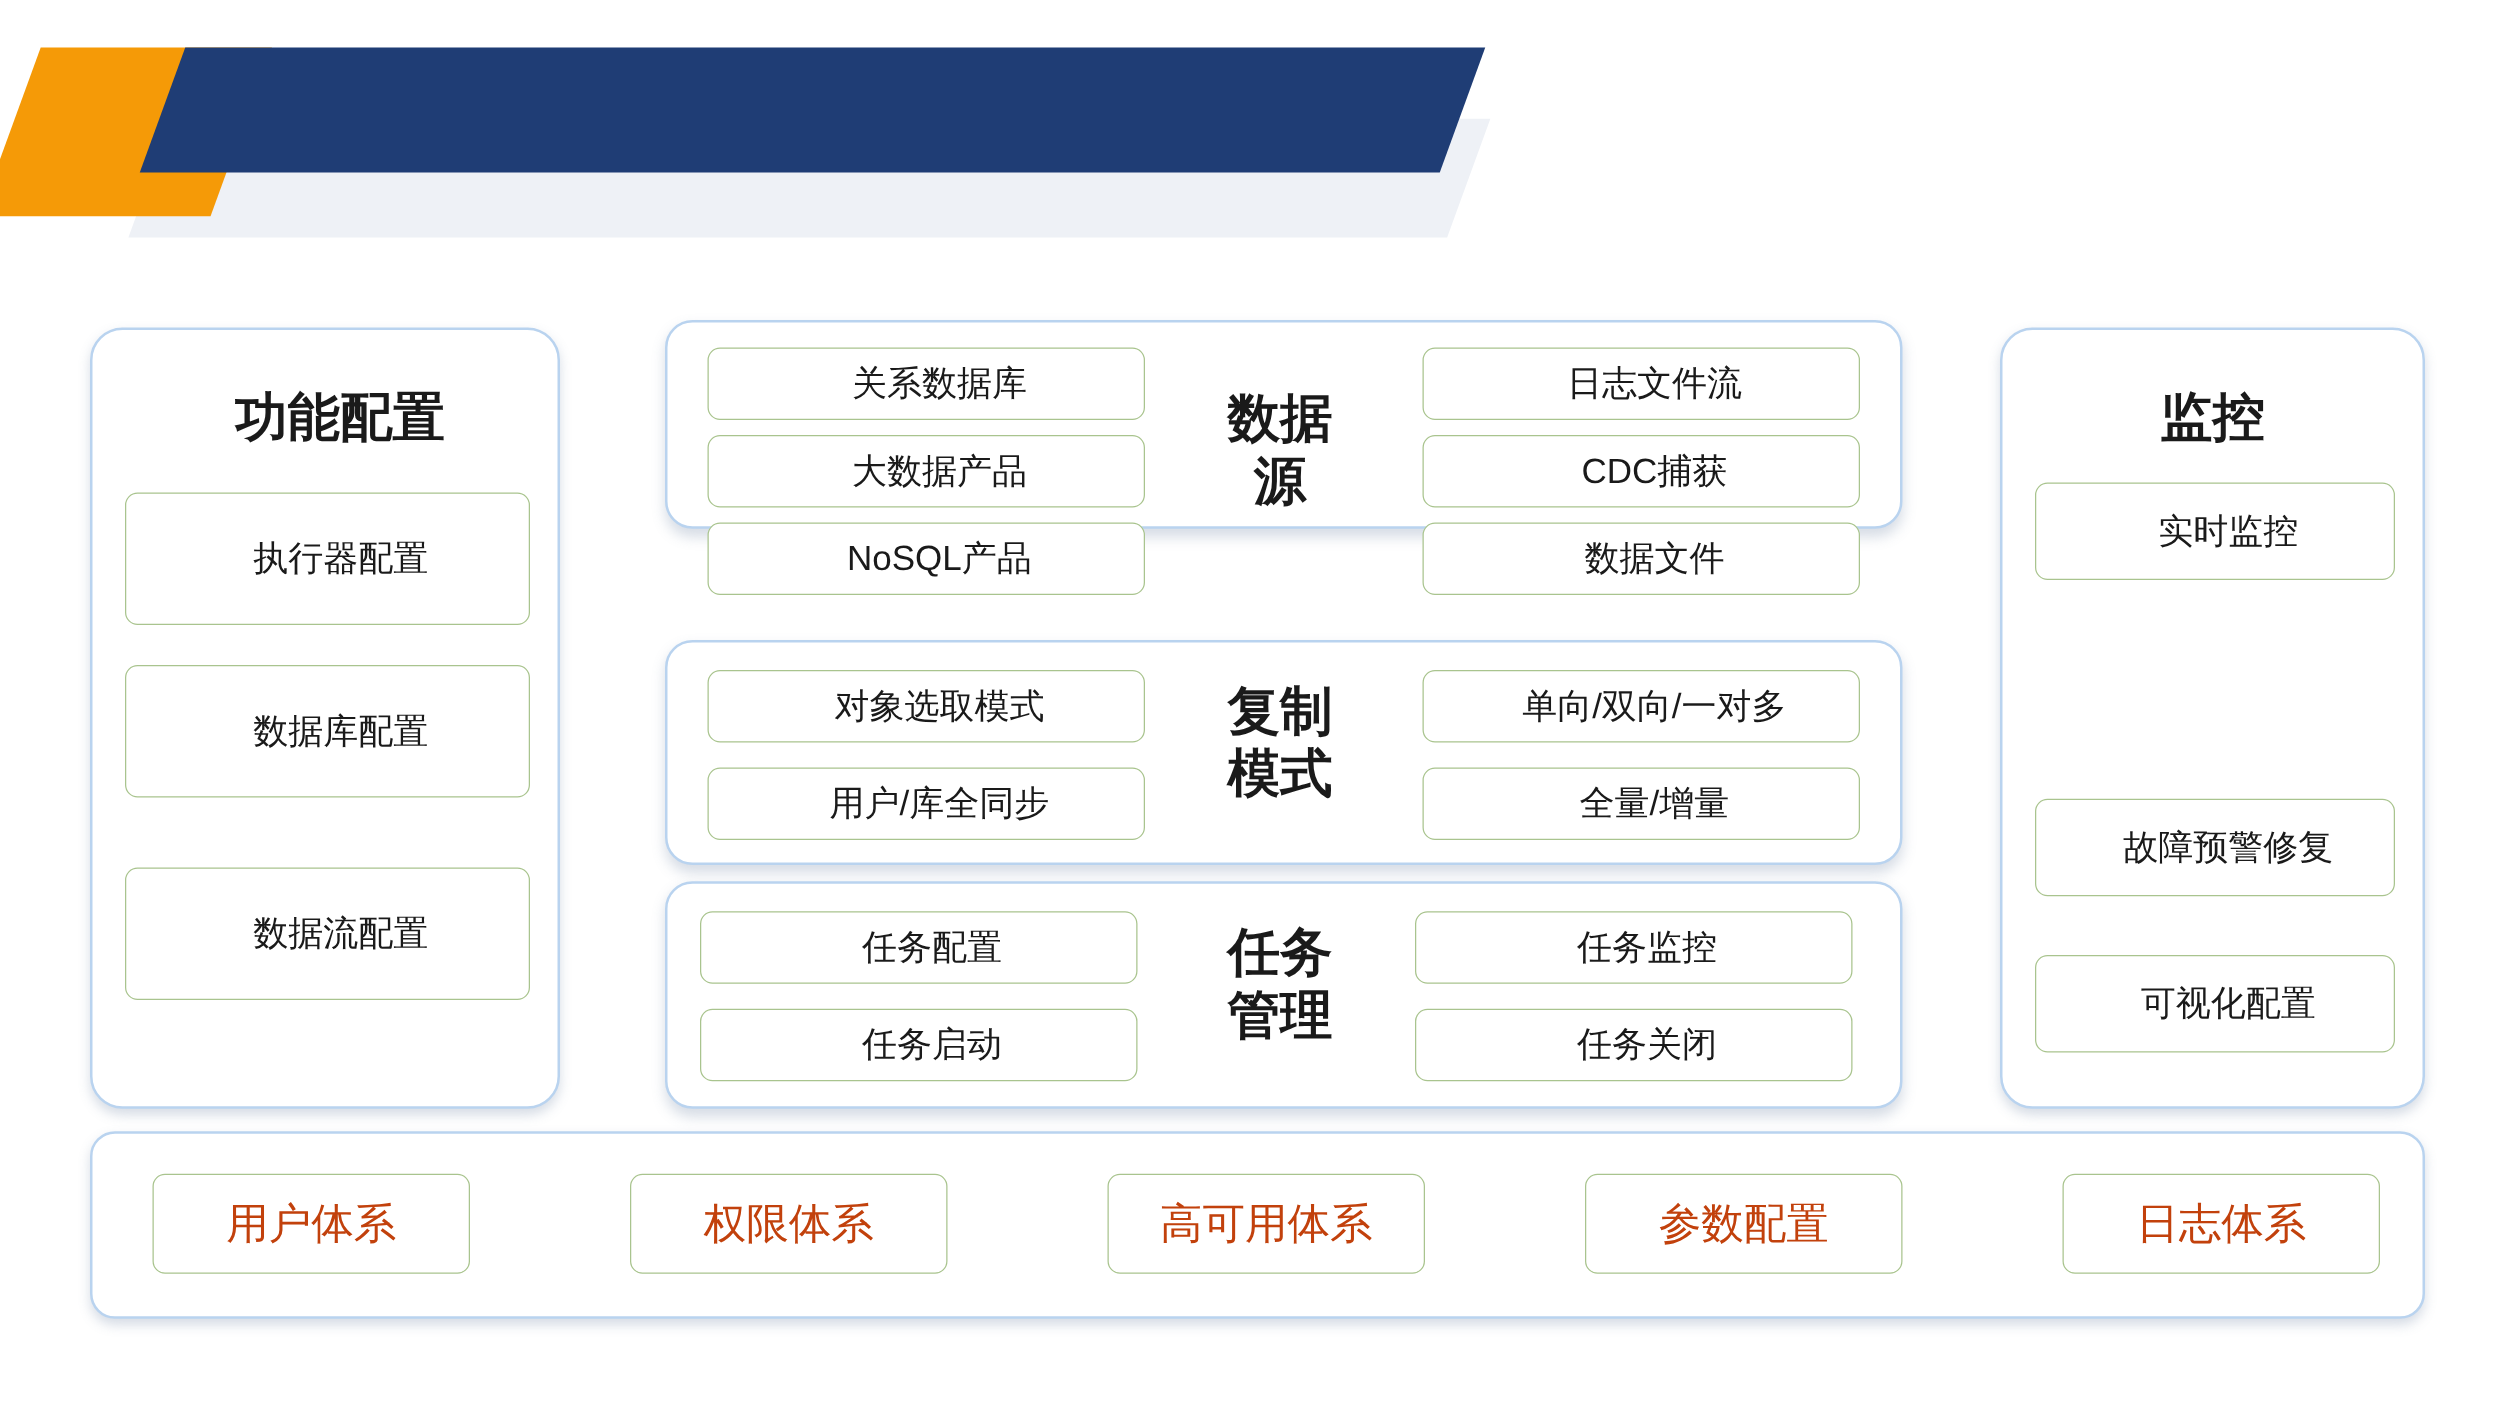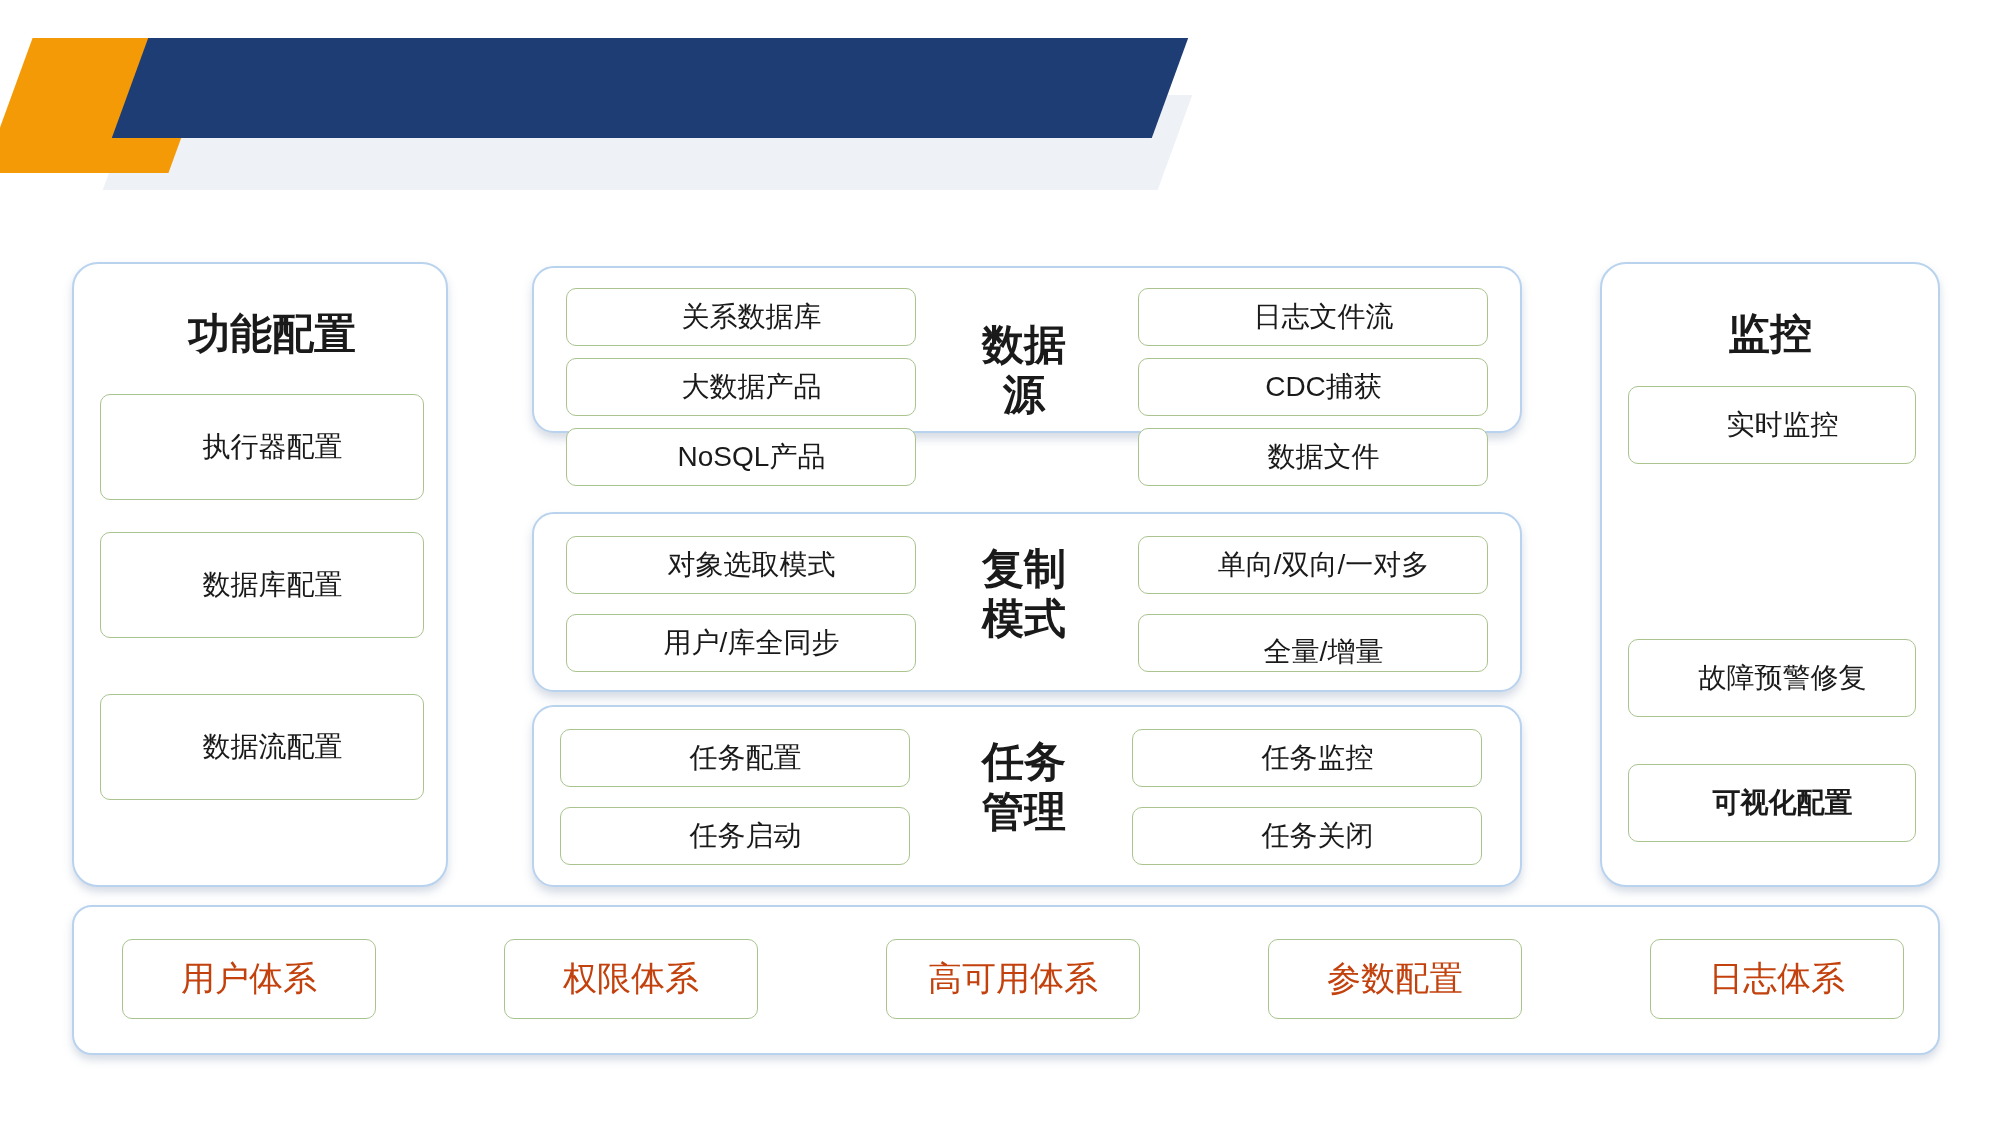--- a/index.html
+++ b/index.html
@@ -168,21 +168,21 @@
     <span>执行器配置</span>
   </div>
   <div class="pill" style="left:26px; top:268px; width:324px; height:106px;">
     <span>数据库配置</span>
   </div>
   <div class="pill" style="left:26px; top:430px; width:324px; height:106px;">
     <span>数据流配置</span>
   </div>
 </div>
 
-<div class="mid-card" style="top:266px; height:167px;">
+<div class="mid-card" style="top:256px; height:167px;">
   <div class="mid-label" style="left:390px; width:200px; top:52px;">
     <div>数据</div>
     <div>源</div>
   </div>
 
   <div class="pill" style="left:32px; top:20px; width:350px; height:58px;">
     <span>关系数据库</span>
   </div>
   <div class="pill" style="left:32px; top:90px; width:350px; height:58px;">
     <span>大数据产品</span>
@@ -211,21 +211,21 @@
   <div class="pill" style="left:32px; top:22px; width:350px; height:58px;">
     <span>对象选取模式</span>
   </div>
   <div class="pill" style="left:32px; top:100px; width:350px; height:58px;text-align:right;">
     <span>用户/库全同步</span>
   </div>
 
   <div class="pill" style="left:604px; top:22px; width:350px; height:58px;">
     <span>单向/双向/一对多</span>
   </div>
-  <div class="pill" style="left:604px; top:100px; width:350px; height:58px;align-items:flex-end;">
+  <div class="pill" style="left:604px; top:100px; width:350px; height:58px;">
     <span>全量/增量</span>
   </div>
 </div>
 
 <div class="mid-card" style="top:705px; height:182px;">
   <div class="mid-label" style="left:385px; width:210px; top:30px;">
     <div>任务</div>
     <div>管理</div>
   </div>
 
@@ -245,21 +245,21 @@
 </div>
 
 <div class="card" id="right-column">
   <div class="col-title" style="top:42px;">监控</div>
   <div class="pill" style="left:26px; top:122px; width:288px; height:78px;">
     <span>实时监控</span>
   </div>
   <div class="pill" style="left:26px; top:375px; width:288px; height:78px;">
     <span>故障预警修复</span>
   </div>
-  <div class="pill" style="left:26px; top:500px; width:288px; height:78px;font-weight:bold;">
+  <div class="pill" style="left:26px; top:500px; width:288px; height:78px;">
     <span>可视化配置</span>
   </div>
 </div>
 
 <div class="card" id="bottom-bar">
   <div class="bottom-pill" style="left:48px; width:254px;">
     <span>用户体系</span>
   </div>
   <div class="bottom-pill" style="left:430px; width:254px;">
     <span>权限体系</span>

